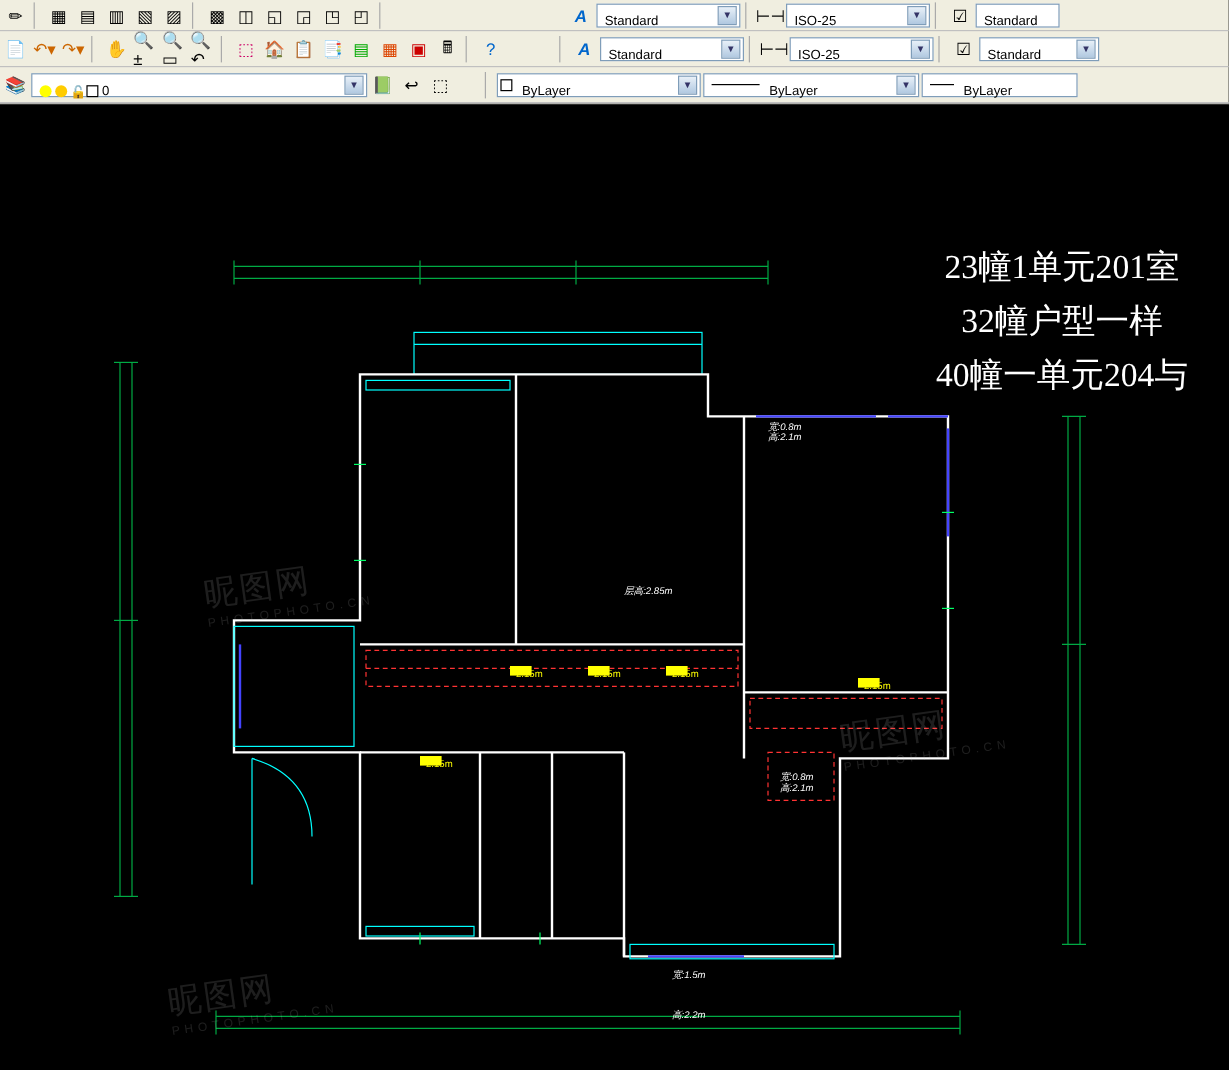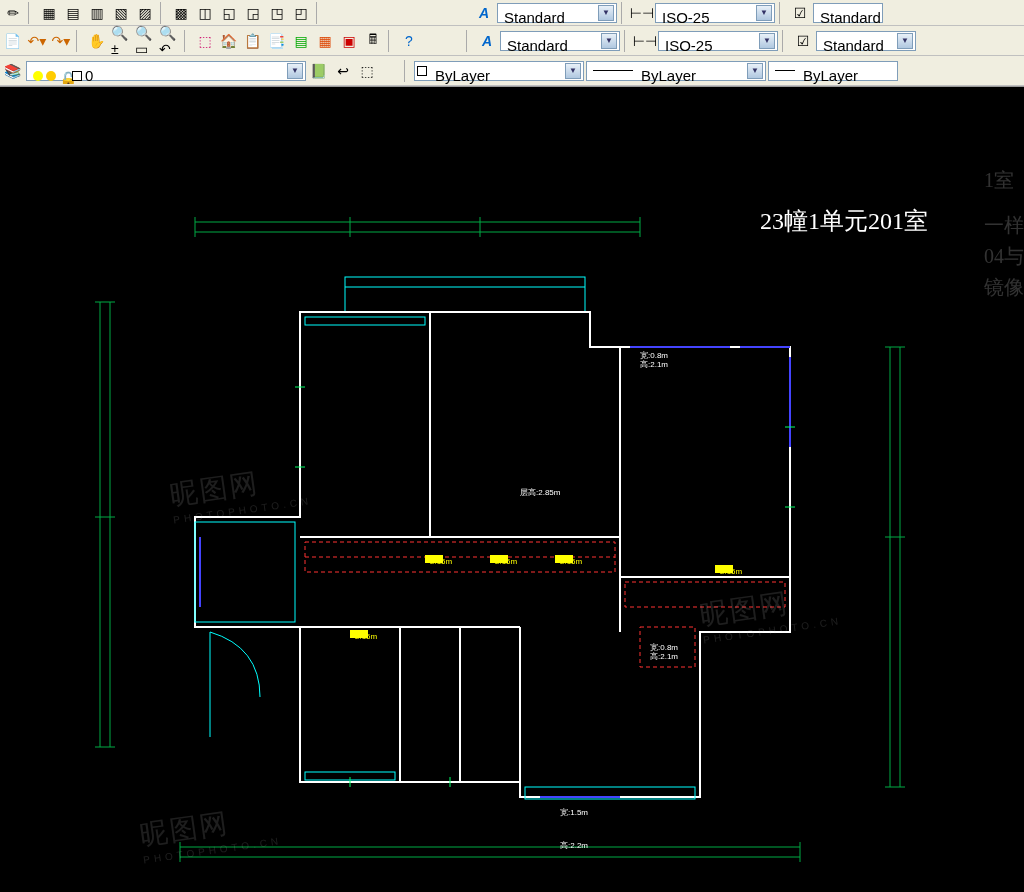--- a/index.html
+++ b/index.html
@@ -16,40 +16,40 @@
 .tb-btn {
   width: 22px; height: 22px; display: flex; align-items: center;
   justify-content: center; border: 1px solid transparent;
   cursor: pointer; font-size: 14px;
 }
 .sep { width: 6px; height: 22px; border-left: 1px solid #aaa; margin: 0 2px; }
 .combo {
   display: flex; align-items: center; height: 20px;
   background: #fff; border: 1px solid #7f9db9; padding: 0 2px;
 }
-.combo-text { padding: 0 4px; font-size: 15px; white-space: nowrap; overflow: hidden; margin-top: 10px; }
+.combo-text { padding: 0 4px; font-size: 11px; white-space: nowrap; overflow: hidden; margin-top: 10px; }
 .combo-arrow {
   width: 16px; height: 16px; background: linear-gradient(#e8f0f8,#b0c8e0);
   border: 1px solid #7f9db9; display: flex; align-items: center;
   justify-content: center; font-size: 8px; color: #336;
 }
 .layer-combo .combo-text { display: flex; align-items: center; gap: 3px; }
 .ly-ico { width: 10px; height: 10px; display: inline-block; }
 .canvas {
   position: relative; width: 1024px; height: 784px;
   background: #000; overflow: hidden;
 }
 .annotation {
-  position: absolute; color: #fff; font-size: 24px;
-  font-family: "SimSun", serif; line-height: 1.6;
+  position: absolute; color: #fff; font-size: 28px;
+  font-family: "SimSun", serif; text-align: center; line-height: 1.6;
 }
 .fp-label {
   position: absolute; font-size: 8px; white-space: nowrap;
 }
-.white-lbl { color: #fff; }
+.white-lbl { color: #fff; font-style: italic; }
 .yellow-lbl { color: #ffff00; }
 svg.fp { position: absolute; left: 0; top: 0; }
 .watermark {
   position: absolute; color: rgba(200,200,200,0.15);
   font-size: 28px; transform: rotate(-8deg); pointer-events: none;
   font-family: sans-serif; letter-spacing: 2px;
 }
 .watermark .sub { font-size: 10px; letter-spacing: 4px; display: block; }
 .ghost-text {
   position: absolute; right: 0; color: rgba(200,200,200,0.25);
@@ -268,28 +268,24 @@
       <line x1="295" y1="380" x2="305" y2="380"></line>
       <line x1="785" y1="340" x2="795" y2="340"></line>
       <line x1="785" y1="420" x2="795" y2="420"></line>
       <line x1="350" y1="690" x2="350" y2="700"></line>
       <line x1="450" y1="690" x2="450" y2="700"></line>
     </g>
   </svg>
 
   <div class="annotation" style="left:760px; top:115px; width:250px">
     <div>23幢1单元201室</div>
-  </div>
-
-  <div class="ghost-text" style="top:80px">
-    <div>1室</div>
-    <div style="margin-top:18px">一样</div>
-    <div style="margin-top:4px">04与</div>
-    <div style="margin-top:4px">镜像</div>
-  </div>
+    <div>32幢户型一样</div>
+    <div>40幢一单元204与</div>
+  </div>
+
 
   <div id="room-labels">
       <div class="fp-label white-lbl" style="left: 520px; top: 400px;">层高:2.85m</div>
       <div class="fp-label yellow-lbl" style="left: 430px; top: 470px;">2.15m</div>
       <div class="fp-label yellow-lbl" style="left: 495px; top: 470px;">2.15m</div>
       <div class="fp-label yellow-lbl" style="left: 560px; top: 470px;">2.15m</div>
       <div class="fp-label yellow-lbl" style="left: 720px; top: 480px;">2.15m</div>
       <div class="fp-label yellow-lbl" style="left: 355px; top: 545px;">2.15m</div>
       <div class="fp-label white-lbl" style="left: 640px; top: 263px;">宽:0.8m</div>
       <div class="fp-label white-lbl" style="left: 640px; top: 272px;">高:2.1m</div>

